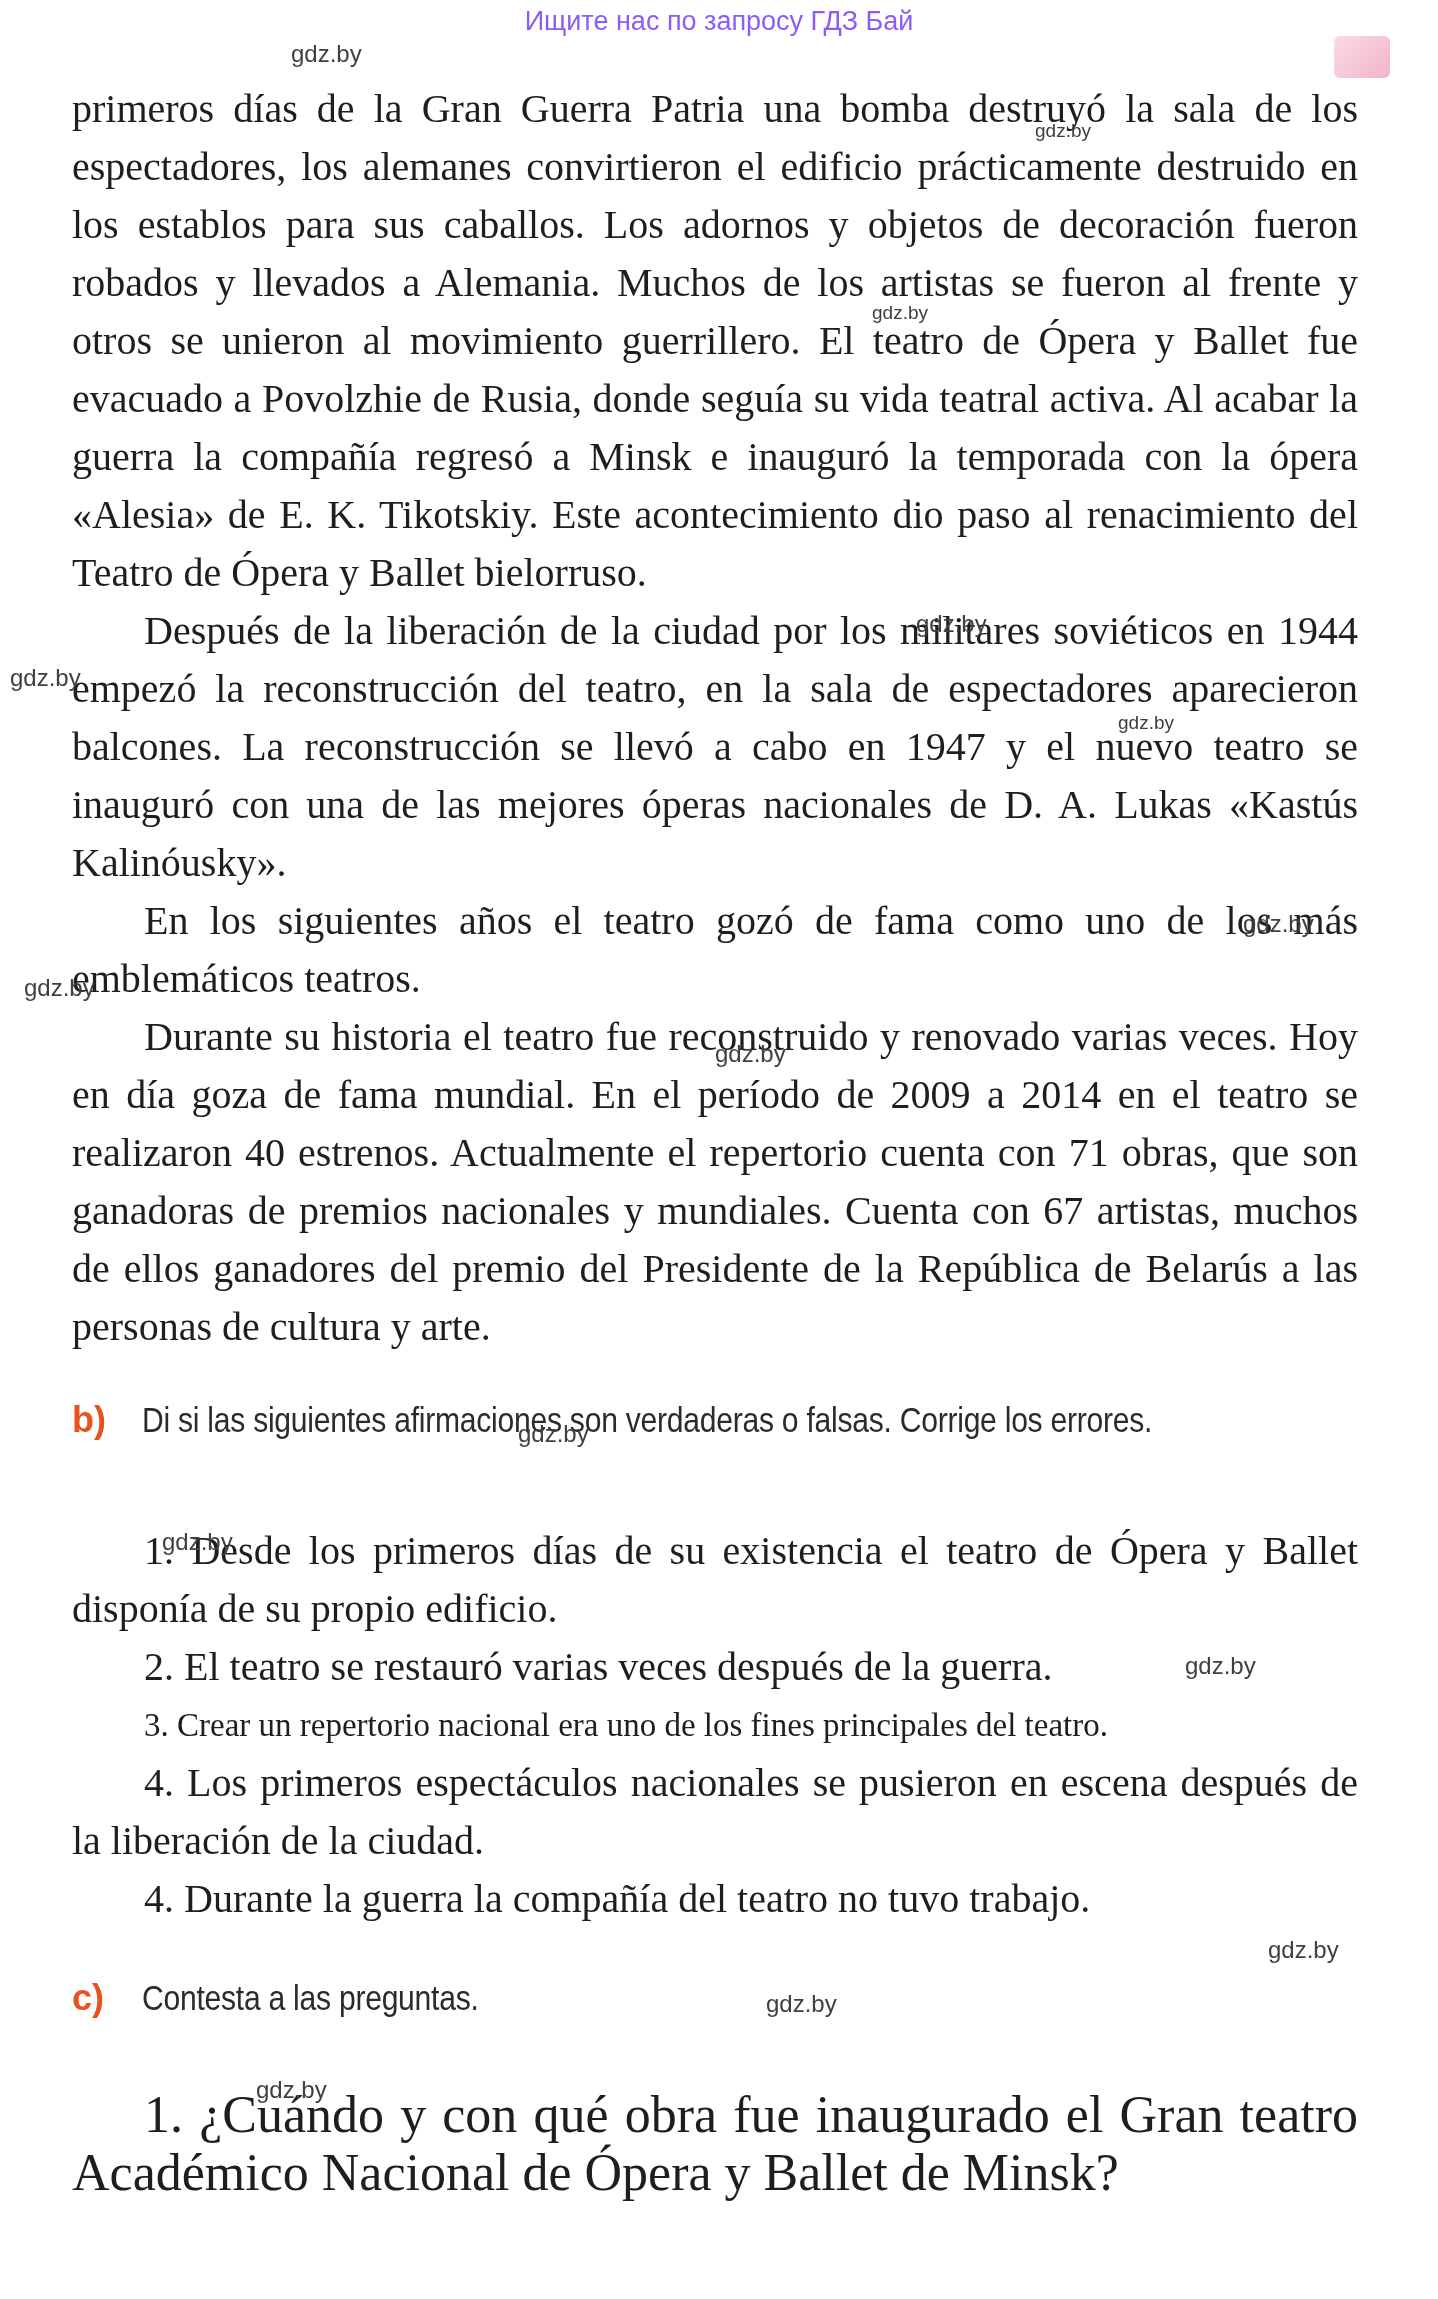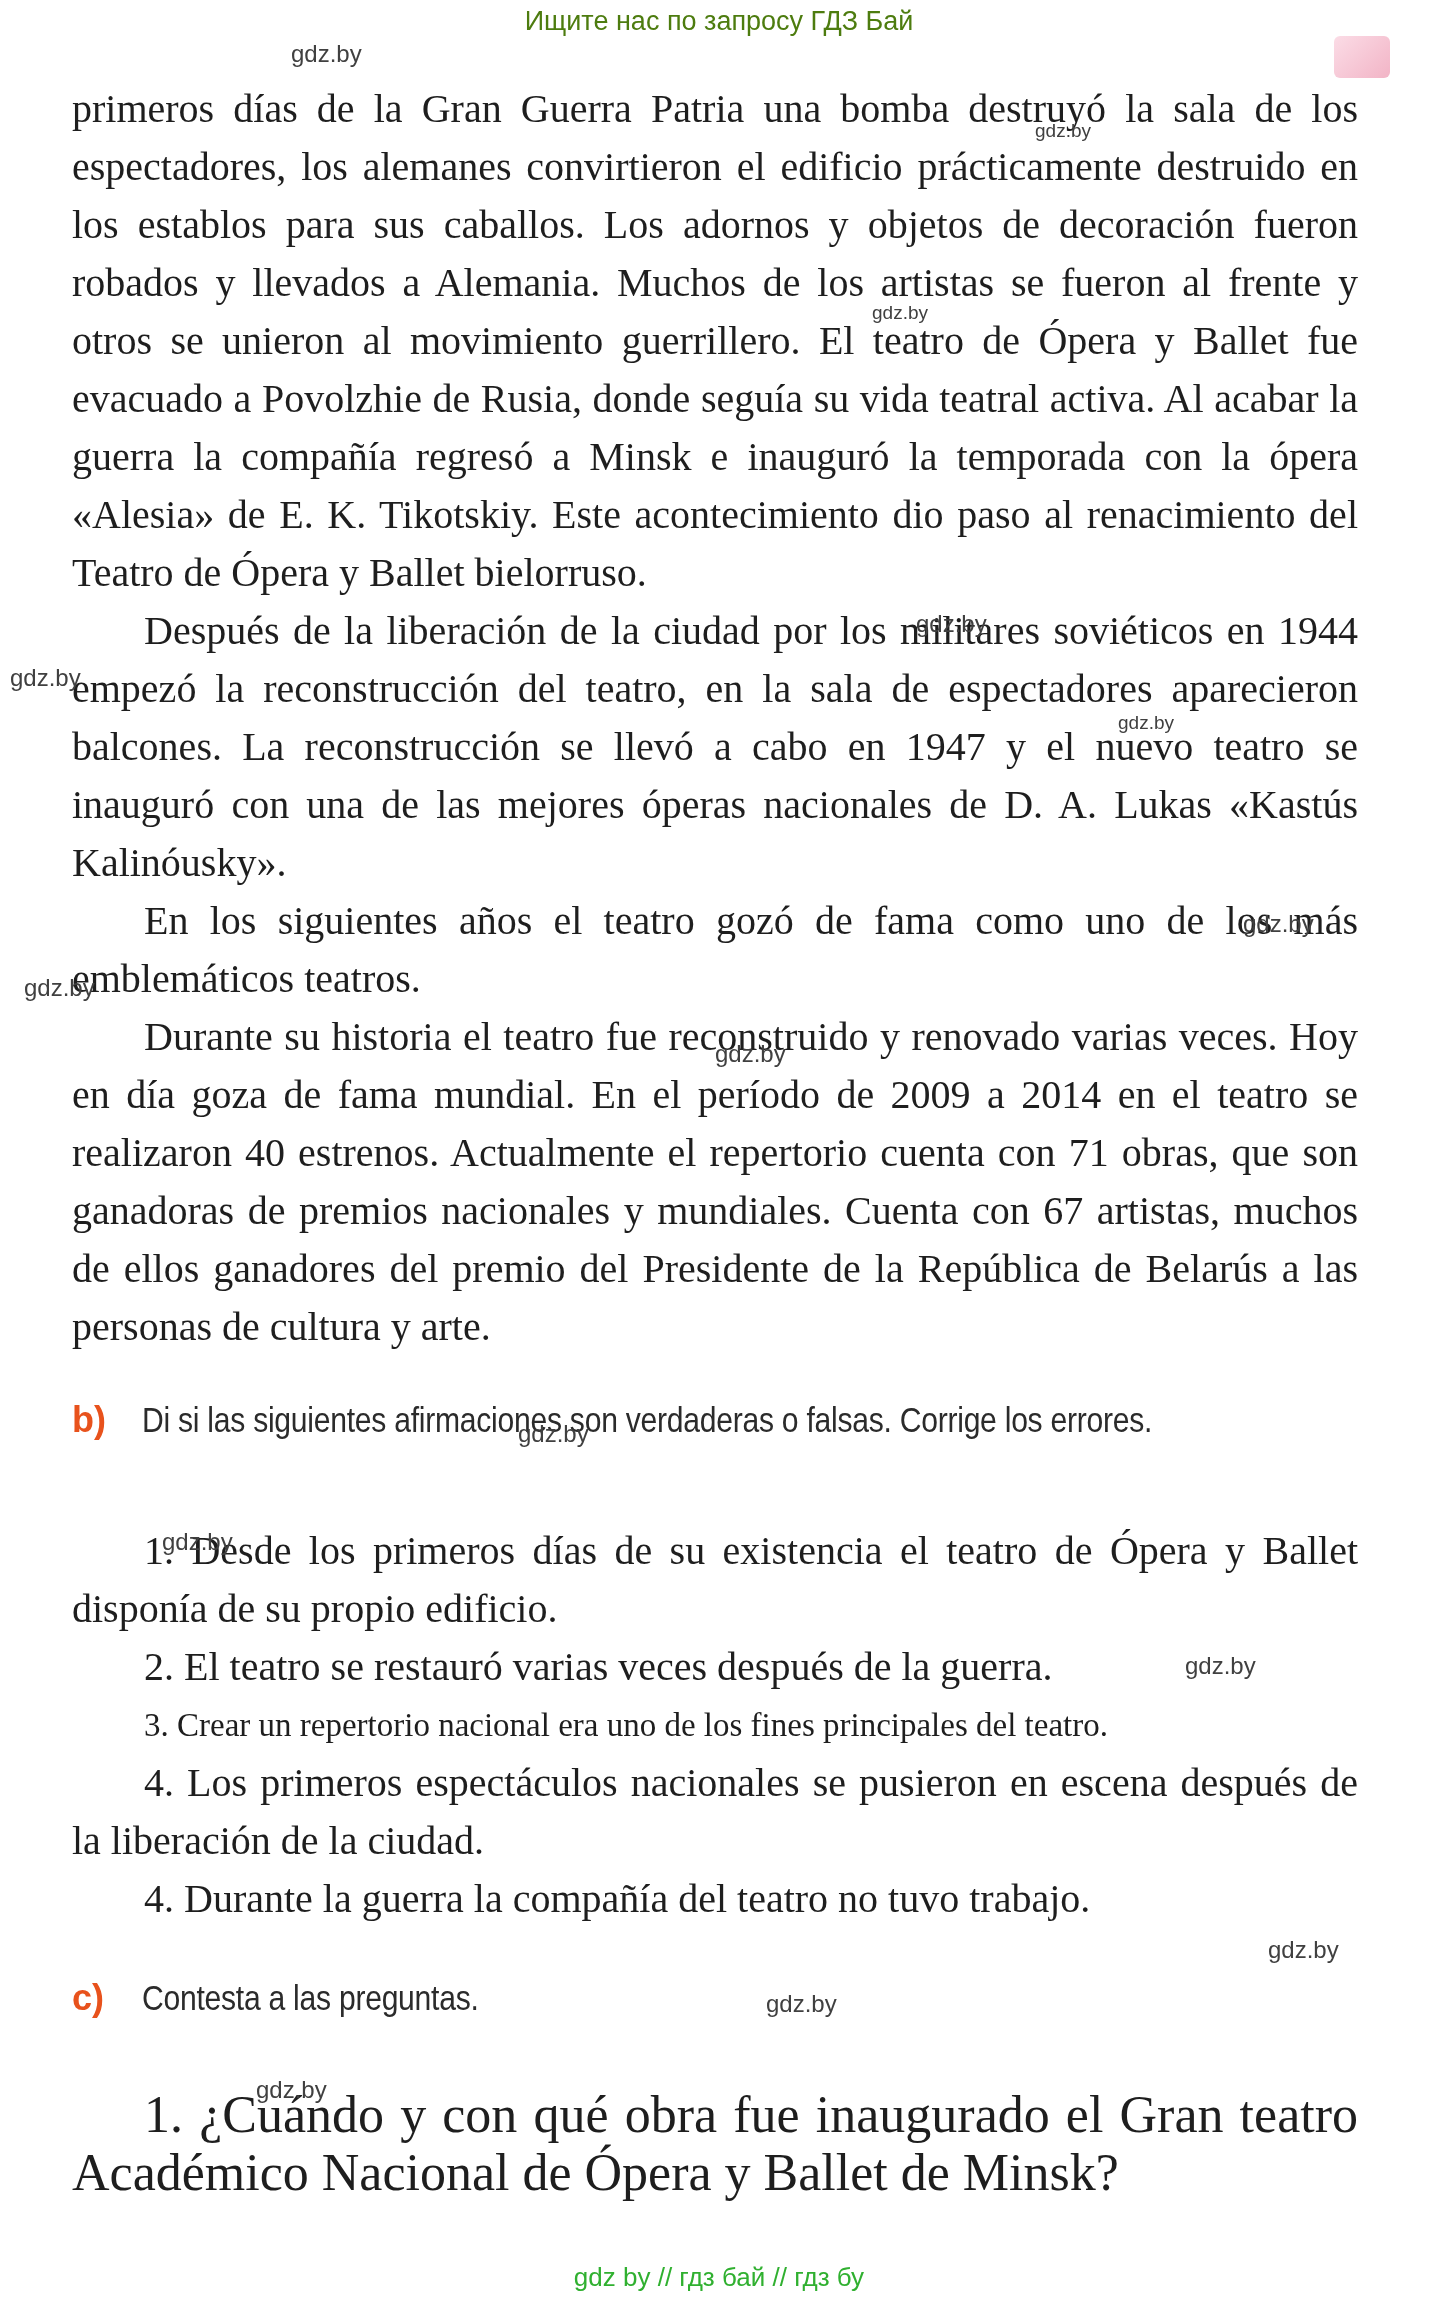--- a/index.html
+++ b/index.html
@@ -9,21 +9,21 @@
     width:1438px; height:2299px;
     background:#ffffff;
     font-family:"Liberation Serif", serif;
     color:#1e1e1e;
     overflow:hidden;
   }
   .promo-top {
     position:absolute; top:6px; left:0; width:100%;
     text-align:center;
     font-family:"Liberation Sans", sans-serif;
-    font-size:27px; color:#4d7c0f;
+    font-size:27px; color:#8b5cf6;
   }
   .promo-bottom {
     position:absolute; top:2262px; left:0; width:100%;
     text-align:center;
     font-family:"Liberation Sans", sans-serif;
     font-size:26px; color:#30b030;
   }
   .pink-tab {
     position:absolute; top:36px; left:1334px;
     width:56px; height:42px;
@@ -116,15 +116,14 @@
   <span class="wm" style="left:1243px; top:910px;">gdz.by</span>
   <span class="wm" style="left:24px;   top:974px;">gdz.by</span>
   <span class="wm" style="left:715px;  top:1040px;">gdz.by</span>
   <span class="wm" style="left:518px;  top:1420px;">gdz.by</span>
   <span class="wm" style="left:162px;  top:1528px;">gdz.by</span>
   <span class="wm" style="left:1185px; top:1652px;">gdz.by</span>
   <span class="wm" style="left:1268px; top:1936px;">gdz.by</span>
   <span class="wm" style="left:766px;  top:1990px;">gdz.by</span>
   <span class="wm" style="left:256px;  top:2076px;">gdz.by</span>
 
-  <div class="promo-bottom">gdz by  //  гдз бай  //  гдз бу</div>
 
 </div>
 
 </body></html>

